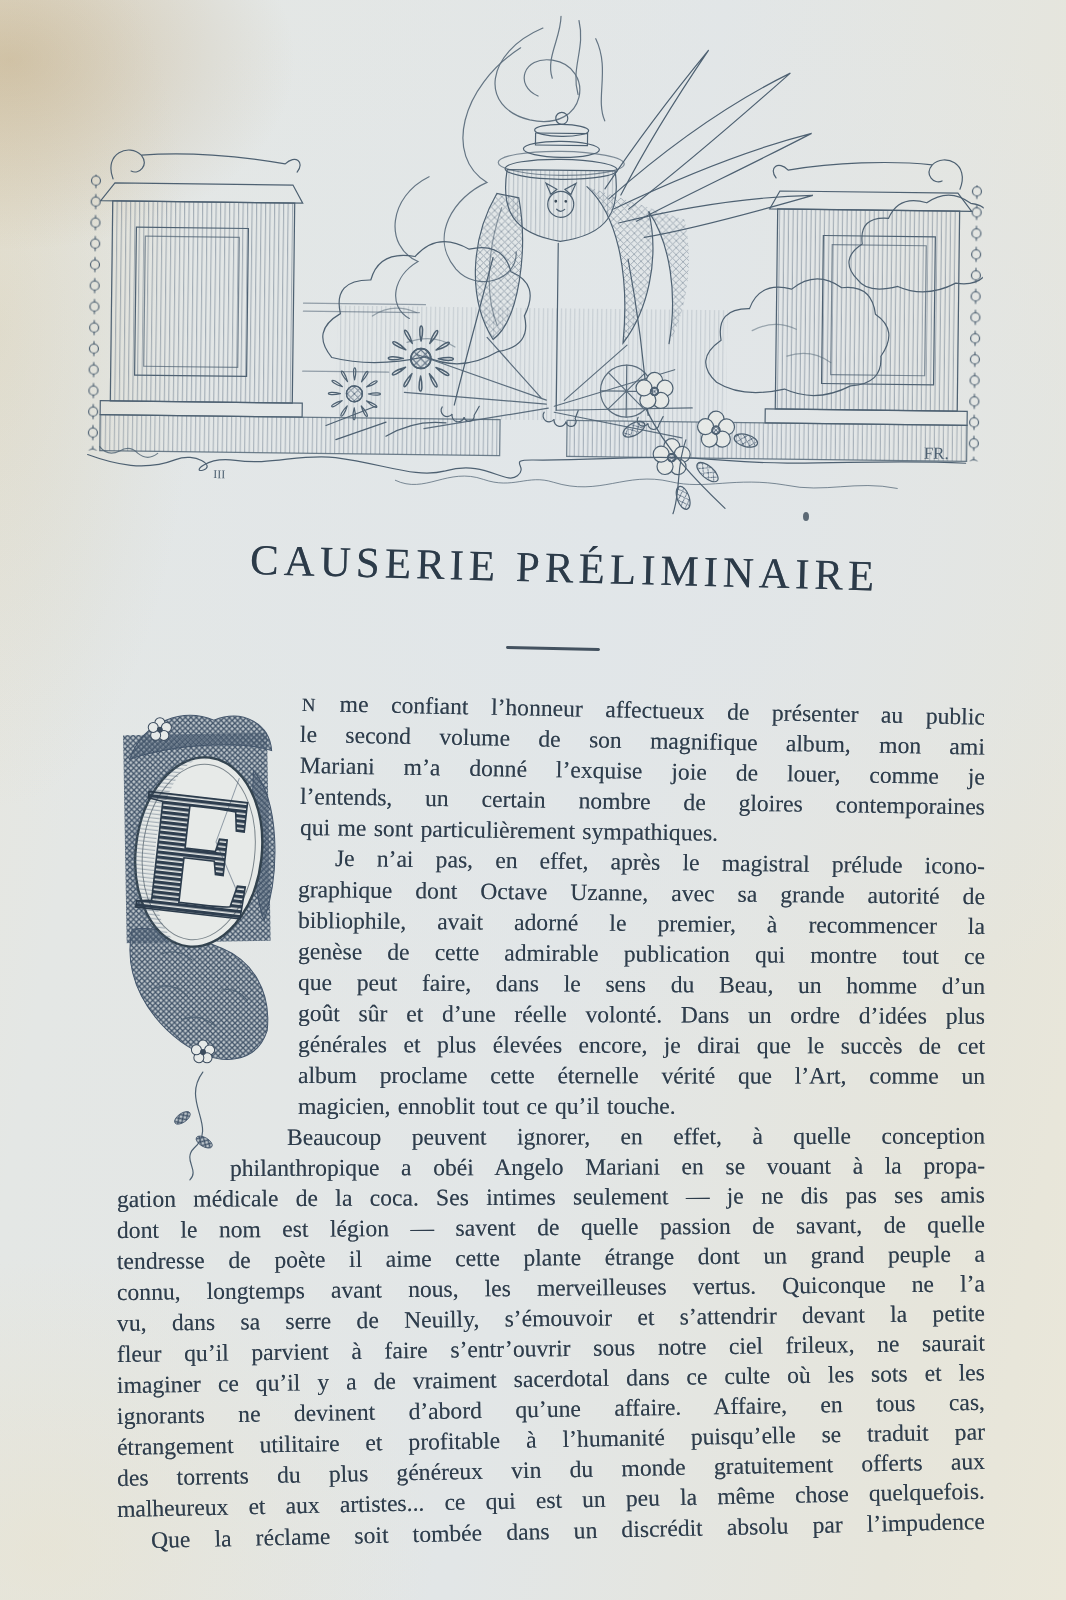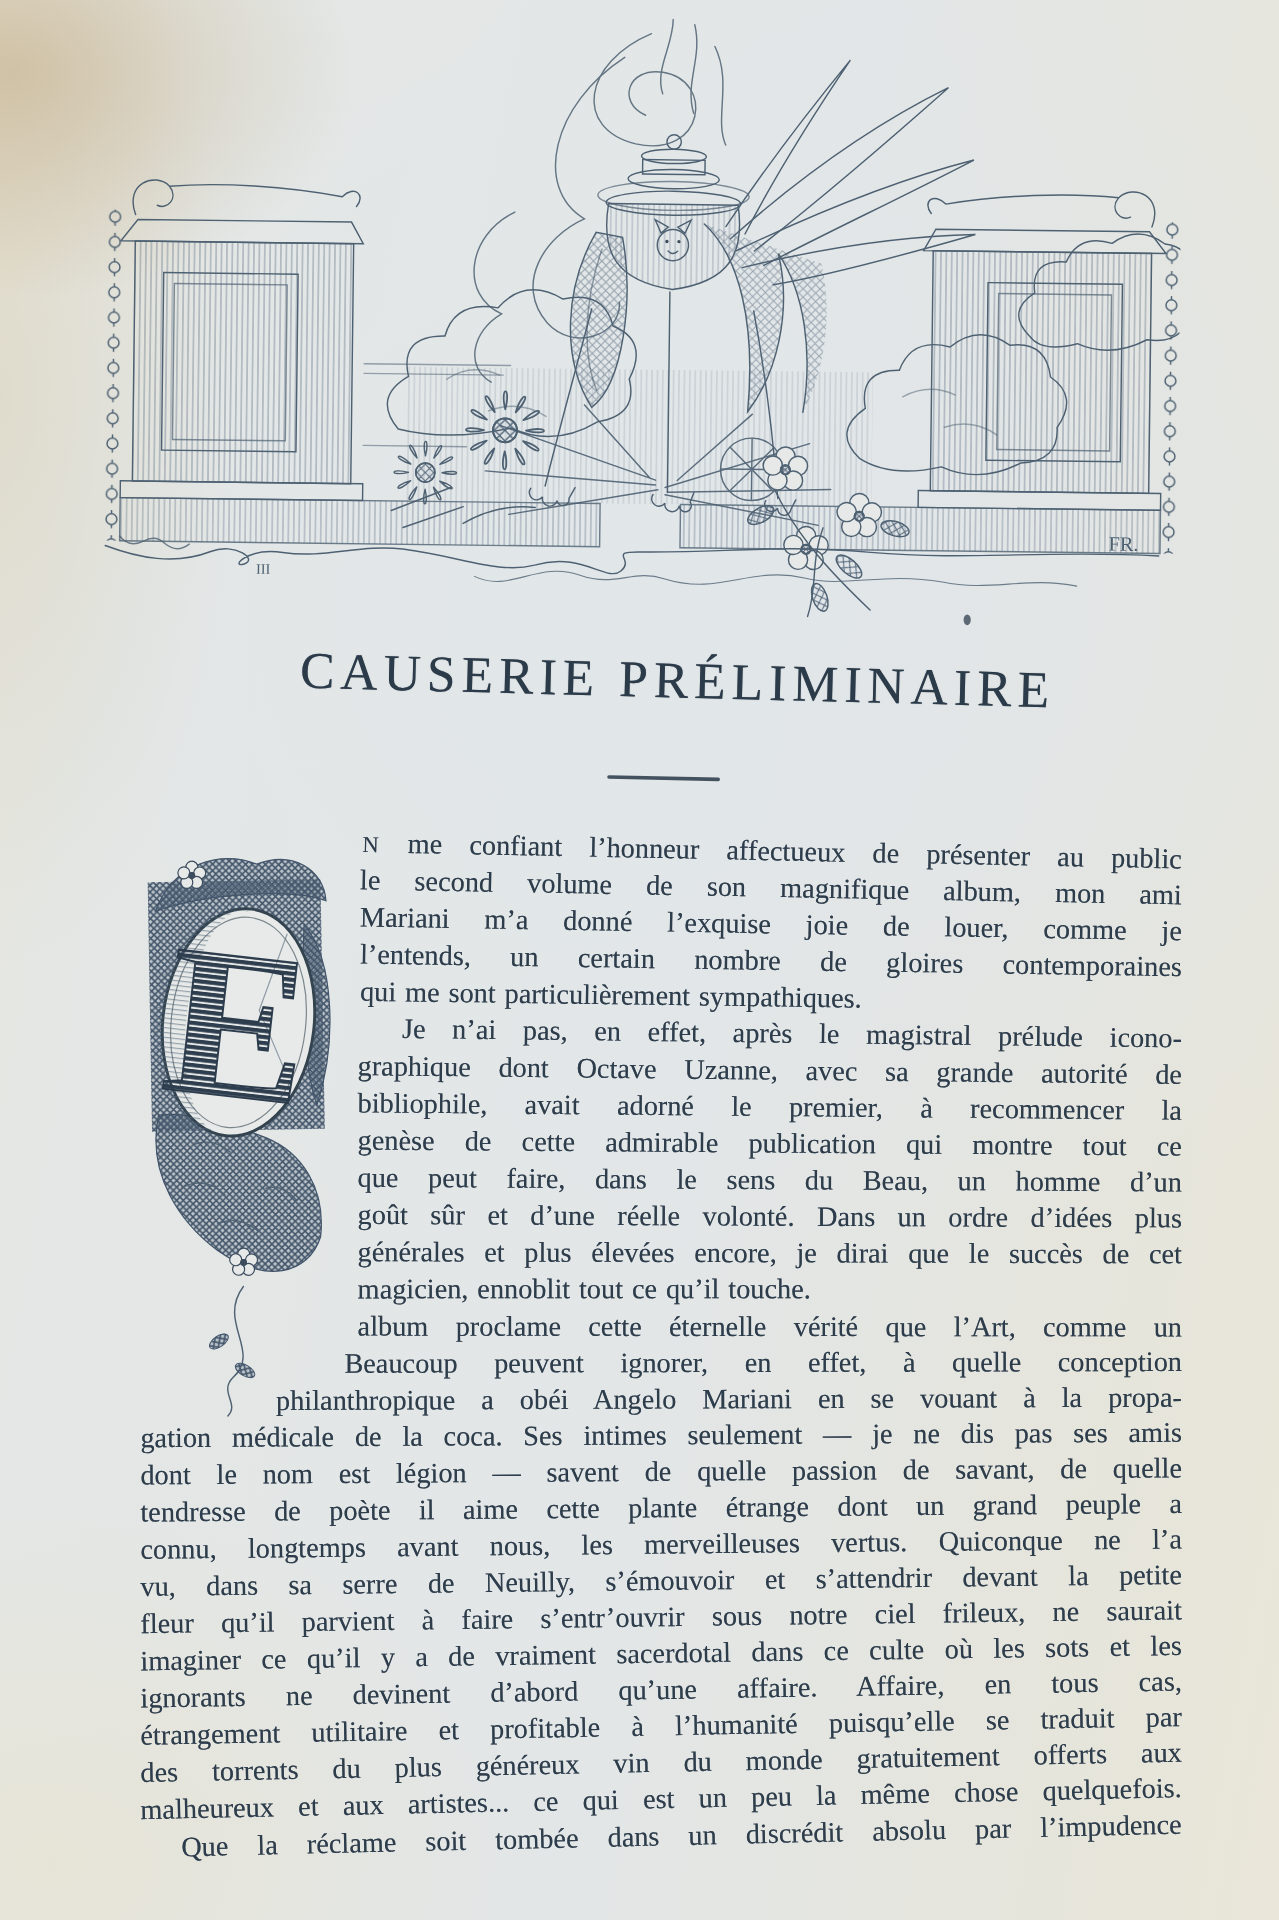--- a/index.html
+++ b/index.html
@@ -273,22 +273,22 @@
       <div class="line" style="margin-left: 183px; width: 685px; transform: rotate(0.97deg);">Mariani m’a donné l’exquise joie de louer, comme je</div>
       <div class="line" style="margin-left: 183px; width: 685px; transform: rotate(0.88deg);">l’entends, un certain nombre de gloires contemporaines</div>
       <div class="line ragged" style="margin-left: 183px; width: 685px; transform: rotate(0.79deg);">qui me sont particulièrement sympathiques.</div>
       <div class="line" style="margin-left: 218px; width: 650px; transform: rotate(0.7deg);">Je n’ai pas, en effet, après le magistral prélude icono-</div>
       <div class="line" style="margin-left: 181px; width: 687px; transform: rotate(0.61deg);">graphique dont Octave Uzanne, avec sa grande autorité de</div>
       <div class="line" style="margin-left: 181px; width: 687px; transform: rotate(0.51deg);">bibliophile, avait adorné le premier, à recommencer la</div>
       <div class="line" style="margin-left: 181px; width: 687px; transform: rotate(0.42deg);">genèse de cette admirable publication qui montre tout ce</div>
       <div class="line" style="margin-left: 181px; width: 687px; transform: rotate(0.33deg);">que peut faire, dans le sens du Beau, un homme d’un</div>
       <div class="line" style="margin-left: 181px; width: 687px; transform: rotate(0.24deg);">goût sûr et d’une réelle volonté. Dans un ordre d’idées plus</div>
       <div class="line" style="margin-left: 181px; width: 687px; transform: rotate(0.15deg);">générales et plus élevées encore, je dirai que le succès de cet</div>
+      <div class="line" style="margin-left: 181px; width: 687px; transform: rotate(0.06deg);">album proclame cette éternelle vérité que l’Art, comme un</div>
       <div class="line ragged" style="margin-left: 181px; width: 687px; transform: rotate(-0.03deg);">magicien, ennoblit tout ce qu’il touche.</div>
-      <div class="line" style="margin-left: 181px; width: 687px; transform: rotate(0.06deg);">album proclame cette éternelle vérité que l’Art, comme un</div>
       <div class="line" style="margin-left: 170px; width: 698px; transform: rotate(-0.12deg);">Beaucoup peuvent ignorer, en effet, à quelle conception</div>
       <div class="line" style="margin-left: 113px; width: 755px; transform: rotate(-0.21deg);">philanthropique a obéi Angelo Mariani en se vouant à la propa-</div>
       <div class="line" style="margin-left: 0px; width: 868px; transform: rotate(-0.3deg);">gation médicale de la coca. Ses intimes seulement — je ne dis pas ses amis</div>
       <div class="line" style="margin-left: 0px; width: 868px; transform: rotate(-0.39deg);">dont le nom est légion — savent de quelle passion de savant, de quelle</div>
       <div class="line" style="margin-left: 0px; width: 868px; transform: rotate(-0.48deg);">tendresse de poète il aime cette plante étrange dont un grand peuple a</div>
       <div class="line" style="margin-left: 0px; width: 868px; transform: rotate(-0.57deg);">connu, longtemps avant nous, les merveilleuses vertus. Quiconque ne l’a</div>
       <div class="line" style="margin-left: 0px; width: 868px; transform: rotate(-0.66deg);">vu, dans sa serre de Neuilly, s’émouvoir et s’attendrir devant la petite</div>
       <div class="line" style="margin-left: 0px; width: 868px; transform: rotate(-0.76deg);">fleur qu’il parvient à faire s’entr’ouvrir sous notre ciel frileux, ne saurait</div>
       <div class="line" style="margin-left: 0px; width: 868px; transform: rotate(-0.85deg);">imaginer ce qu’il y a de vraiment sacerdotal dans ce culte où les sots et les</div>
       <div class="line" style="margin-left: 0px; width: 868px; transform: rotate(-0.94deg);">ignorants ne devinent d’abord qu’une affaire. Affaire, en tous cas,</div>

